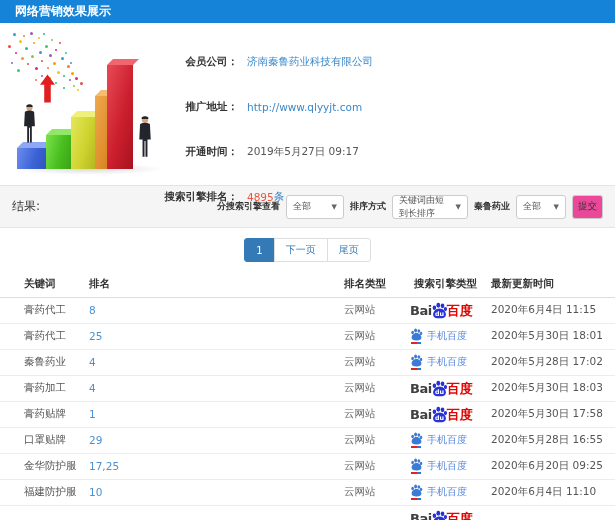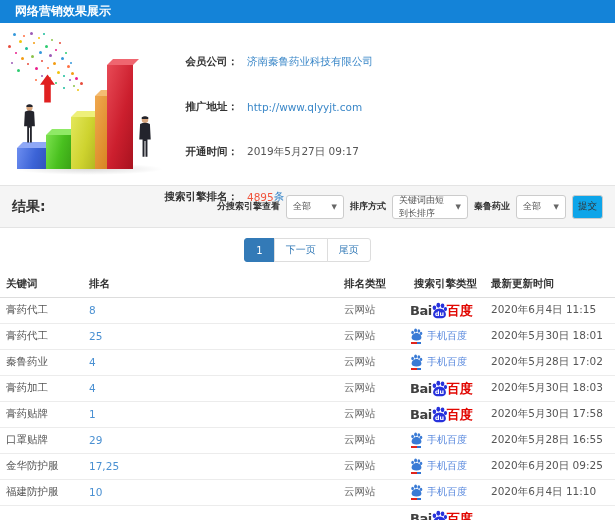--- a/index.html
+++ b/index.html
@@ -44,49 +44,49 @@
   .info-value { margin-left:9px; }
   .v-link { color:#3a87c8; }
   .v-text { color:#555; }
   .v-count { color:#f0543c; }
   .v-unit { color:#3a87c8; }
 
   
   .filter-bar { height:43px; background:#f5f5f5; border-top:1px solid #e4e4e4;
     border-bottom:1px solid #e4e4e4; display:flex; align-items:center;
     padding:0 12px; font-size:9px; }
-  .result-label { font-weight:bold; color:#333; font-size:14px;text-align:right; }
+  .result-label { font-weight:normal; color:#333; font-size:12px;text-align:right; }
   .filter-group { margin-left:auto; display:flex; align-items:center; gap:6px; }
   .f-label { font-weight:bold; color:#333; font-size:9px; }
   .sel { height:24px; background:#fff; border:1px solid #ccc; border-radius:3px;
     display:flex; align-items:center; justify-content:space-between;
     padding:0 6px; color:#555; cursor:pointer; }
   .sel .caret { font-size:7px; color:#666; margin-left:5px; }
   .sel-engine { width:58px; }
   .sel-sort { width:76px; }
   .sel-article { width:50px; }
-  .submit-btn { height:24px; min-width:30px; padding:0 5px; background:#0ea5e9;
+  .submit-btn { height:24px; min-width:30px; padding:0 5px; background:#ec4899;
     border:1px solid #ccc; border-radius:3px; color:#333; font-size:9.5px;
     display:flex; align-items:center; justify-content:center; cursor:pointer; }
 
   
   .pagination-wrap { height:44px; display:flex; align-items:center; justify-content:center; }
   .page-btn { height:24px; padding:0 11px; border:1px solid #ddd; background:#fff;
     color:#337ab7; font-size:10px; display:flex; align-items:center;
     justify-content:center; margin-left:-1px; cursor:pointer; }
   .page-btn.first { border-radius:3px 0 0 3px; margin-left:0; }
   .page-btn.last  { border-radius:0 3px 3px 0; }
   .page-btn.active { background:#337ab7; border-color:#337ab7; color:#fff; }
 
   
   table { width:615px; border-collapse:collapse; table-layout:fixed; font-size:10.5px; }
   th { height:25px; text-align:left; font-weight:bold; color:#333;
     border-bottom:1px solid #ddd; padding-left:4px; }
   td { height:26px; border-bottom:1px solid #ececec; padding-left:4px; }
-  th:first-child, td:first-child { padding-left:6px; }
+  th:first-child, td:first-child { padding-left:24px; }
   td.kw   { color:#555; }
   td.rank { color:#4a90d2; }
   td.rt   { color:#666; }
   td.eng  { padding-left:0; }
   td.date { color:#555; }
 
   
   .bd-pc { display:inline-flex; align-items:center; font-weight:bold; font-size:13px; line-height:1; }
   .bd-bai { color:#404040; letter-spacing:-.5px; }
   .bd-paw { margin:0 -1px 0 -1px; display:inline-flex; }

